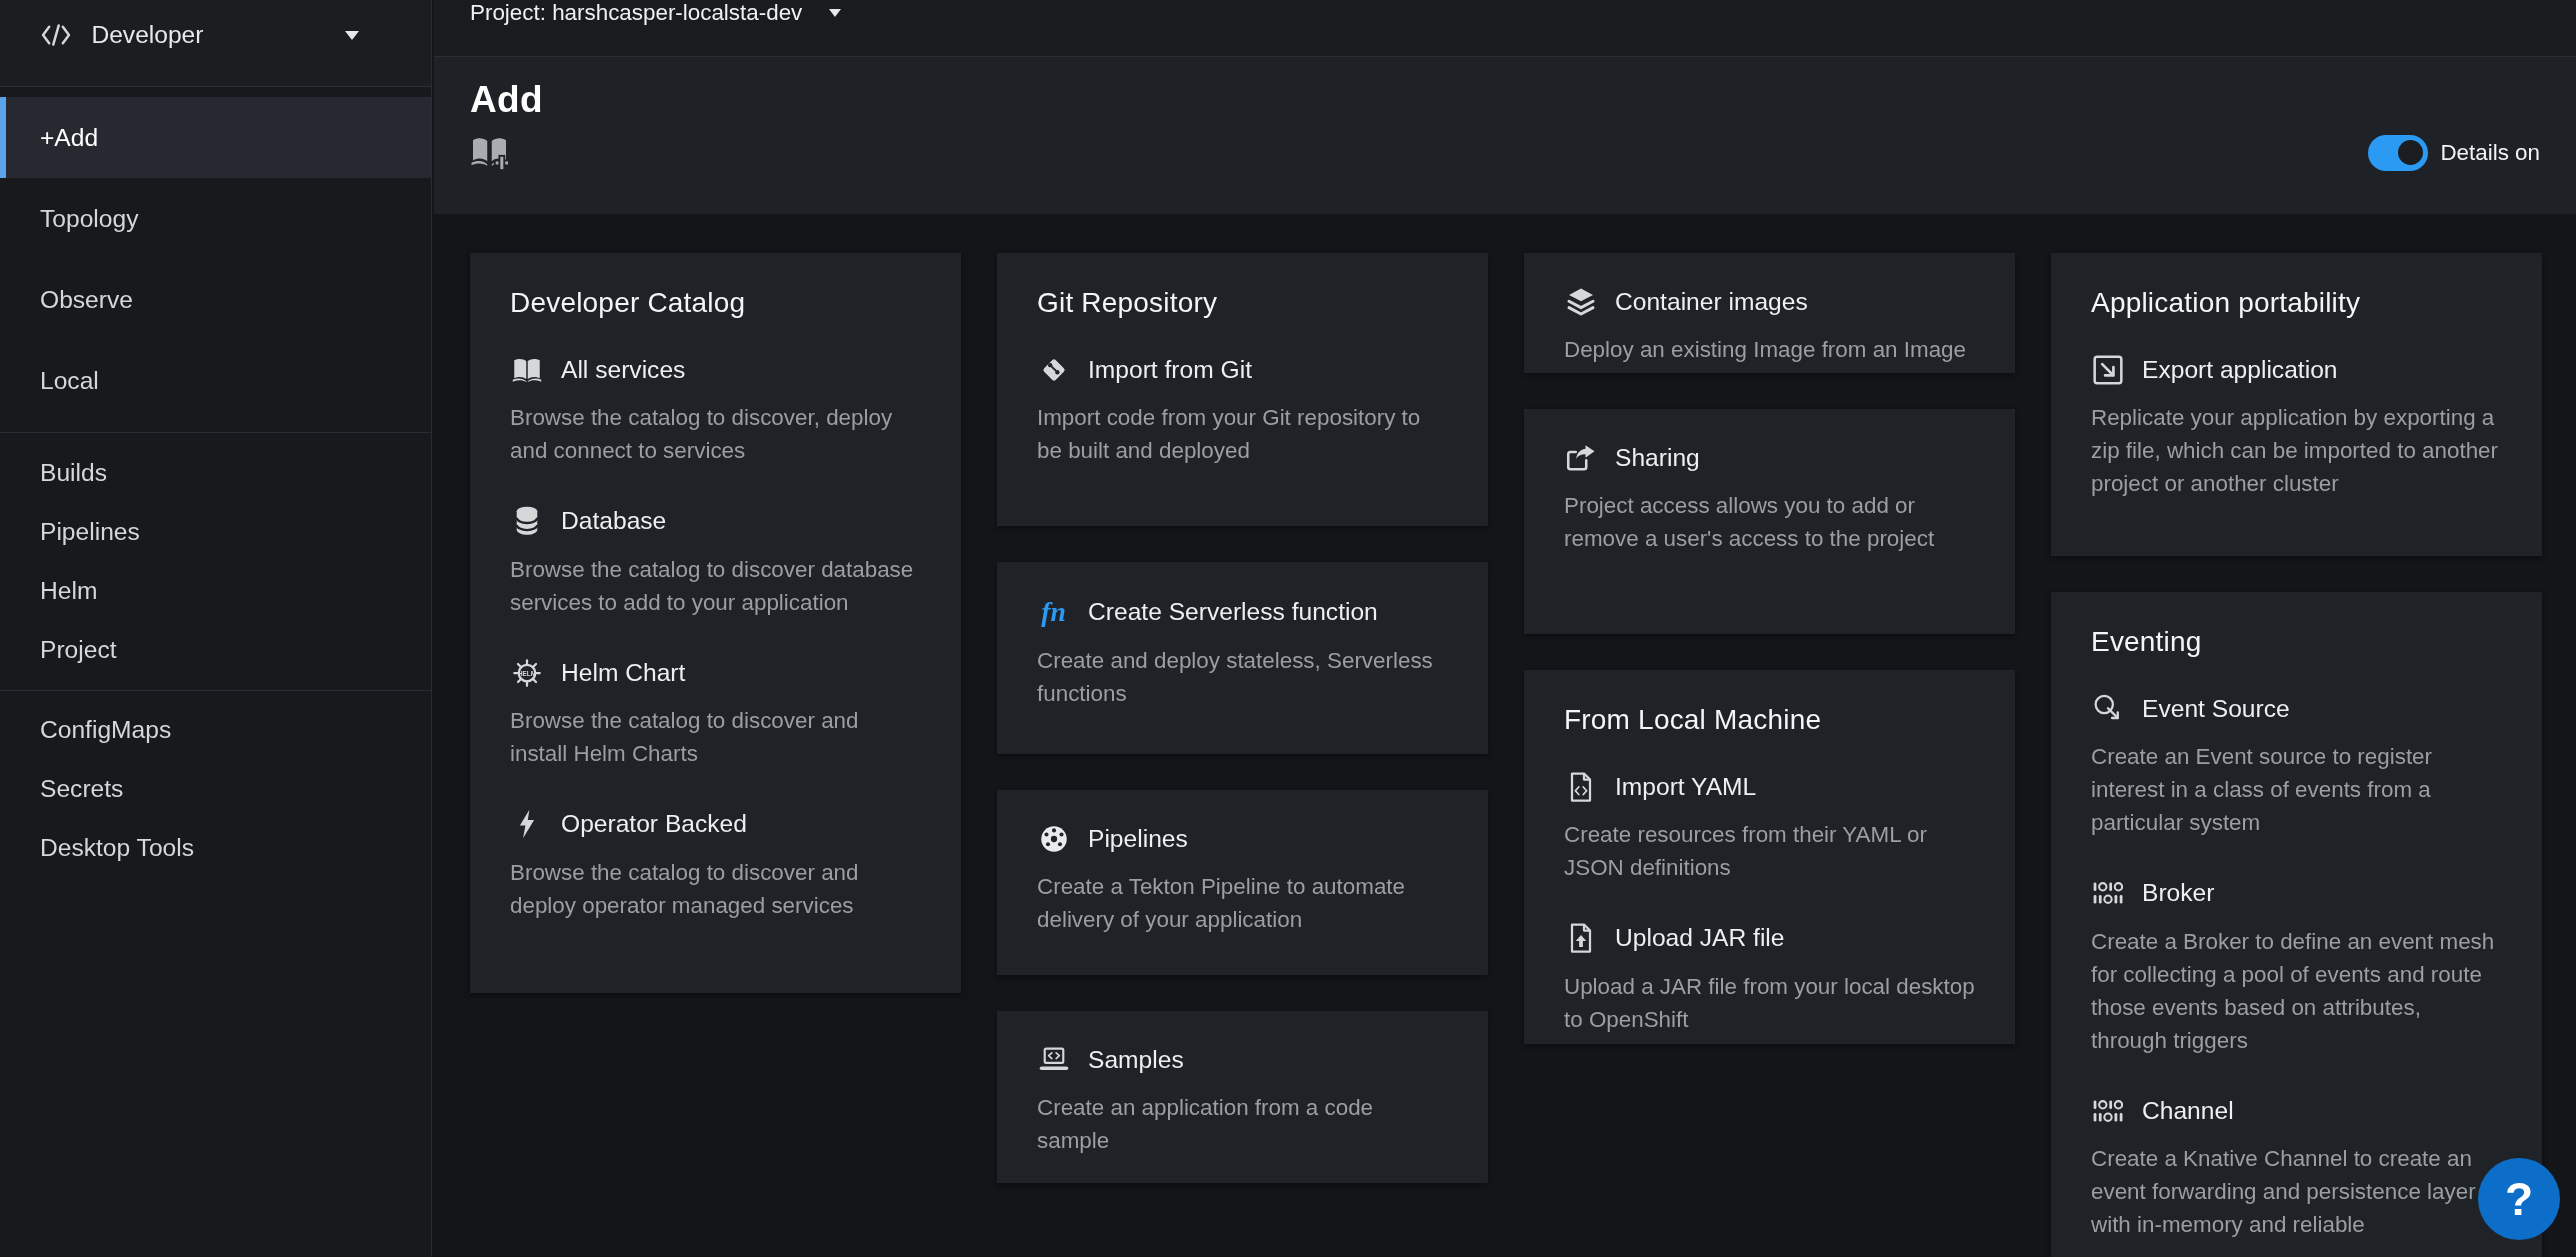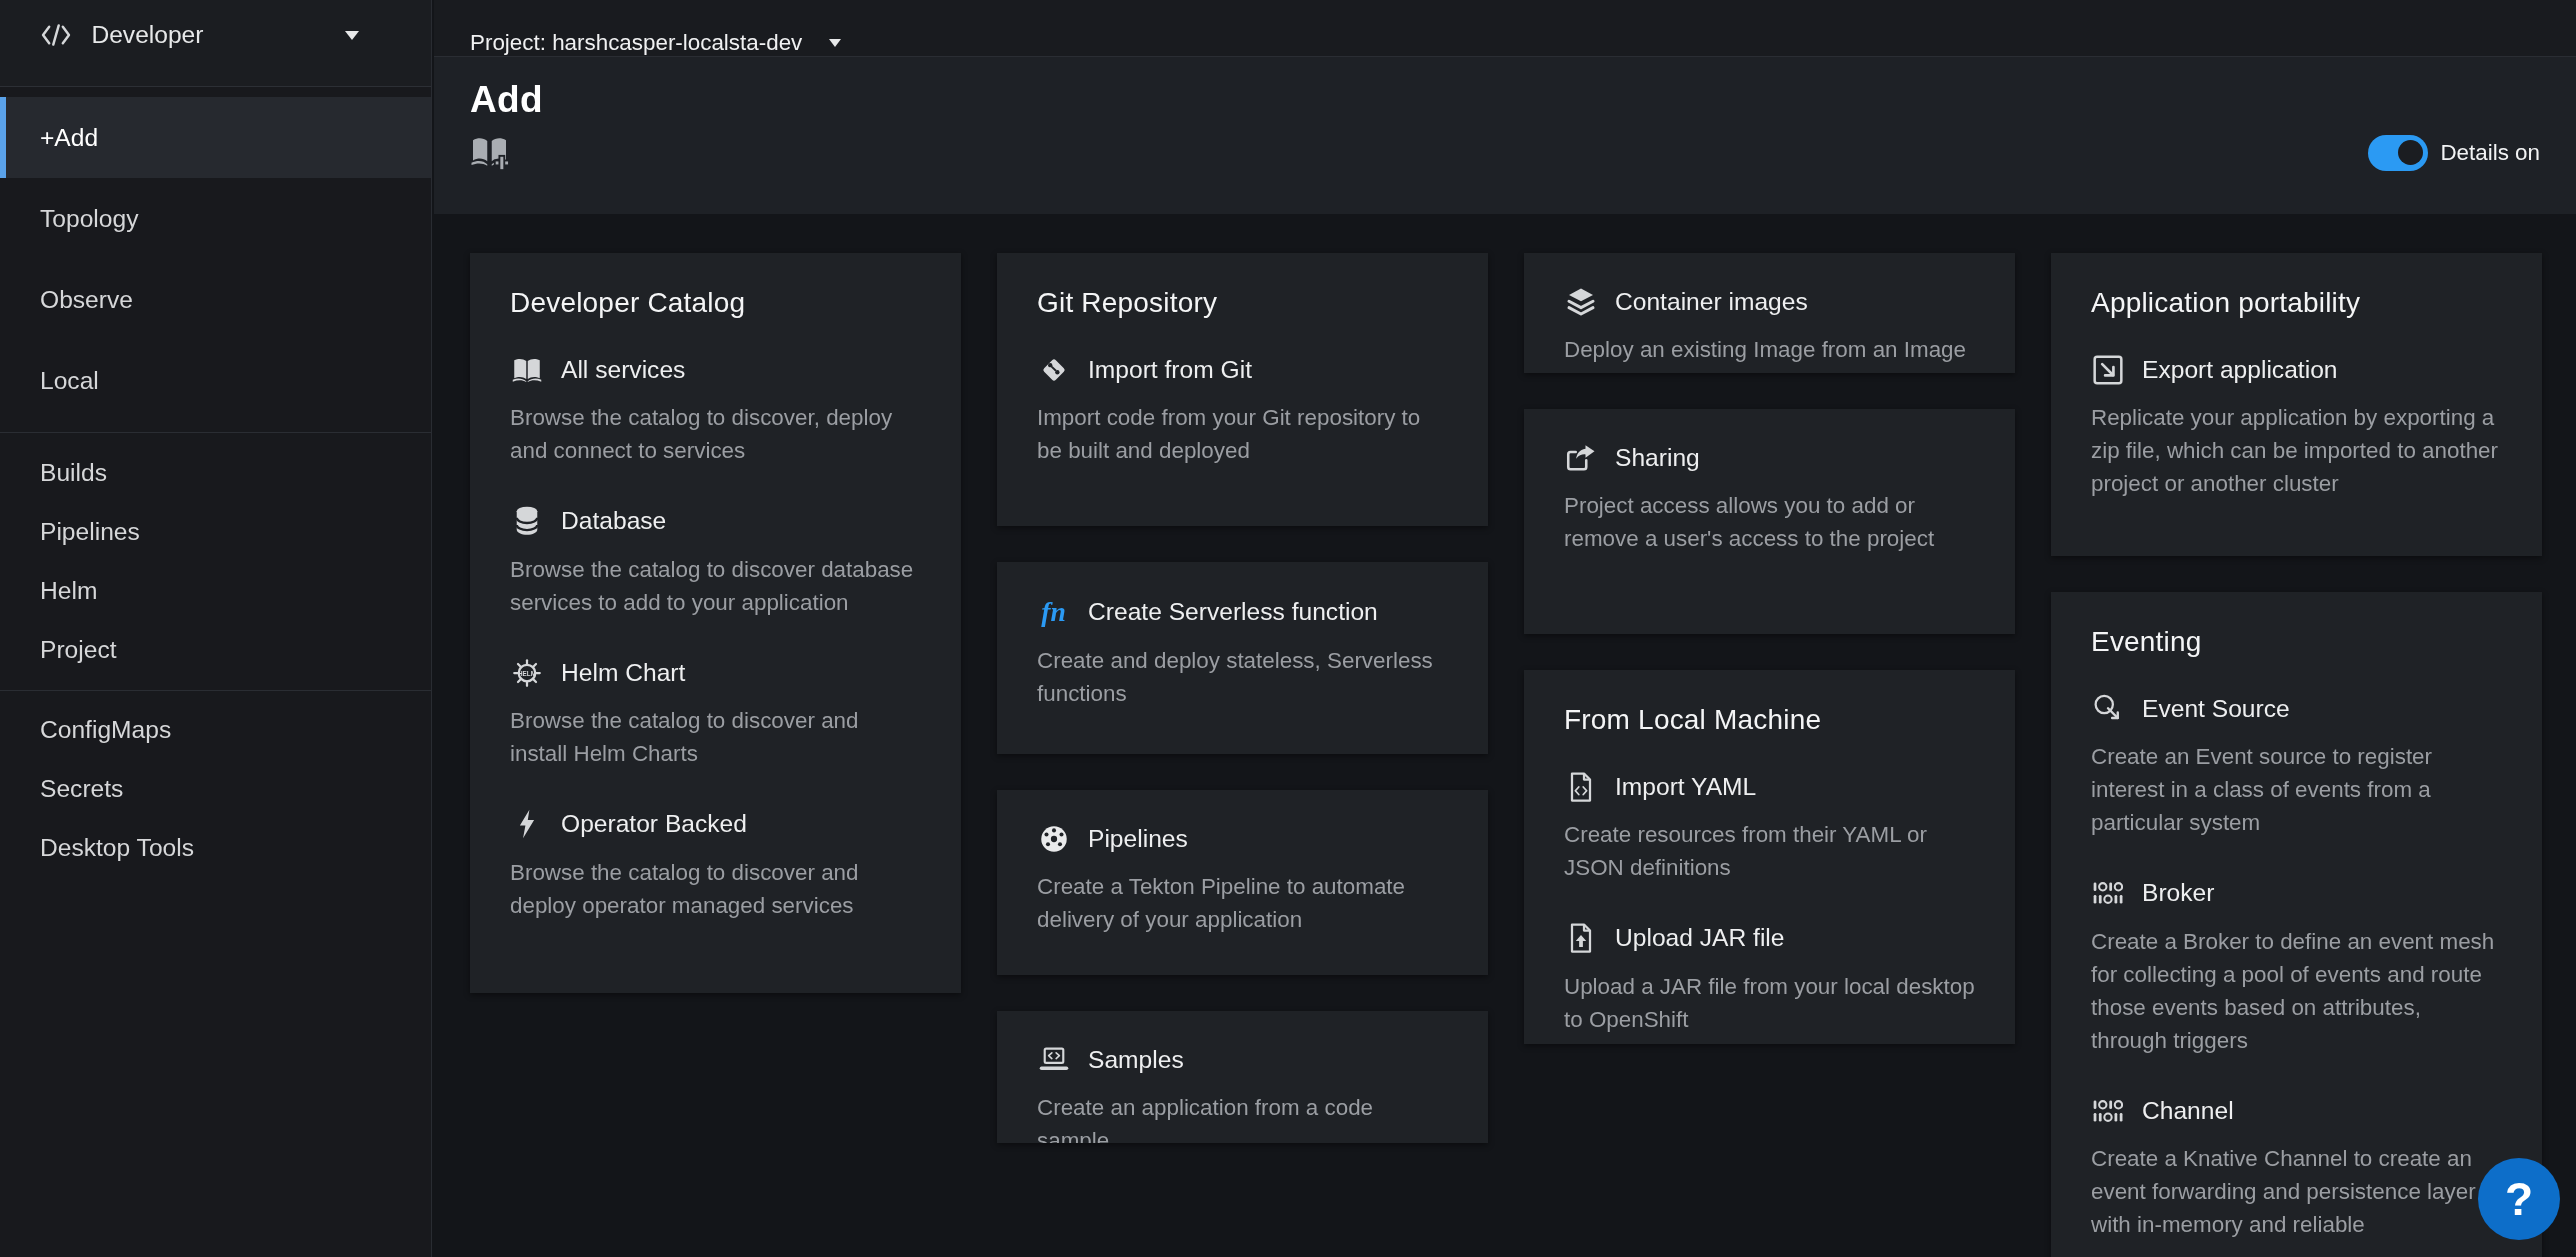--- a/index.html
+++ b/index.html
@@ -18,21 +18,21 @@
   .persp .caret { margin-left:auto; }
   .nav-sec { padding:10.4px 0; }
   .nav-sec + .nav-sec { border-top:1.5px solid #2a2d33; }
   .nav-sec.first .nav-item { height:81px; }
   .nav-item { height:59px; display:flex; align-items:center; padding-left:34px;
               color:#d6d7d9; font-size:24.6px; cursor:pointer; border-left:6px solid transparent; }
   .nav-item.active { background:#26292f; border-left-color:#5aa2ea; color:#ffffff; }
 
   
   .projectbar { position:absolute; left:434px; top:0; right:0; height:57px; background:#191b1f;
-                border-bottom:1.5px solid #2a2d33; display:flex; align-items:flex-end; padding-left:36px; }
+                border-bottom:1.5px solid #2a2d33; display:flex; align-items:flex-start; padding-left:36px; }
   .project-select { background:none; border:none; display:flex; align-items:center; gap:27px;
                     color:#f0f1f2; font-size:22.4px; font-family:inherit; cursor:pointer; }
   .project-select .caret { border-top-width:8.2px; border-left-width:6.7px; border-right-width:6.7px; }
 
   
   .page-header { position:absolute; left:434px; top:57px; right:0; height:157px;
                  background:#1e2126; padding:22.4px 36px 0 36px; }
   .page-header h1 { color:#ffffff; font-size:37px; font-weight:700; letter-spacing:0.4px; }
   .header-row { margin-top:13.4px; display:flex; align-items:center; }
   .iconbtn { background:none; border:none; cursor:pointer; color:#a9adb2; padding:0; }
@@ -254,21 +254,21 @@
                     <circle cx="20" cy="20" r="4.2"></circle>
                 </g>
               </svg>
             </span>
             <span class="t">Pipelines</span>
           </div>
           <div class="item-desc">Create a Tekton Pipeline to automate delivery of your application</div>
         </div>
       </section>
 
-      <section class="card" style="height:132px">
+      <section class="card" style="height:172px">
         <div class="item">
           <div class="item-title">
             <span class="ti">
               <svg viewBox="0 0 42 36">
                 <rect x="8" y="2" width="26" height="20" rx="2" stroke="currentColor" stroke-width="3" fill="none"></rect>
                 <rect x="1" y="27" width="40" height="5" rx="2.5" fill="currentColor"></rect>
                 <path d="M18 8 l-4.5 4 4.5 4 M24 8 l4.5 4 -4.5 4" stroke="currentColor" stroke-width="2.3" fill="none" stroke-linecap="round" stroke-linejoin="round"></path>
               </svg>
             </span>
             <span class="t">Samples</span>

